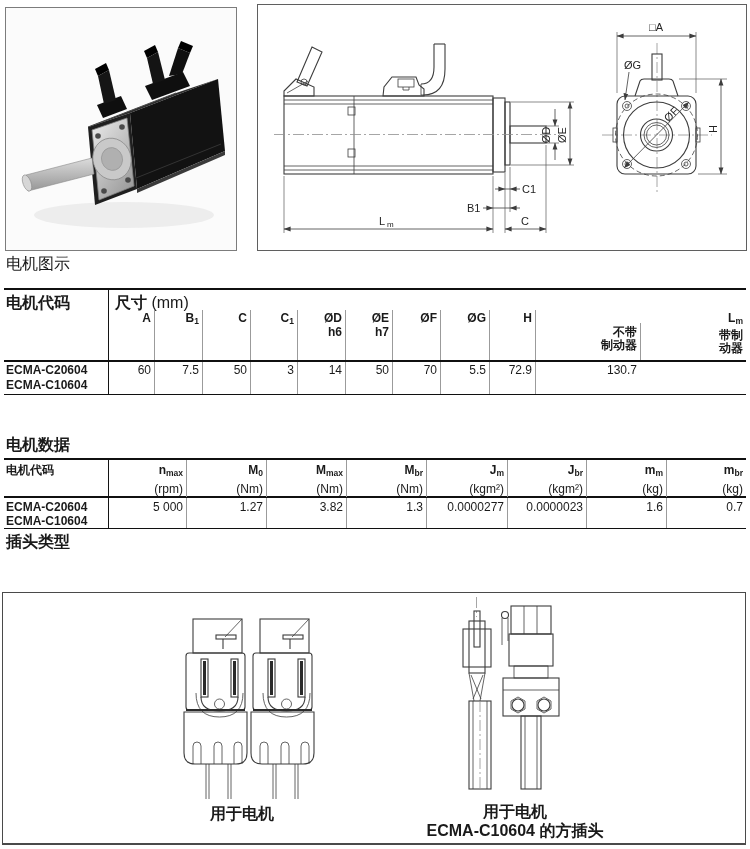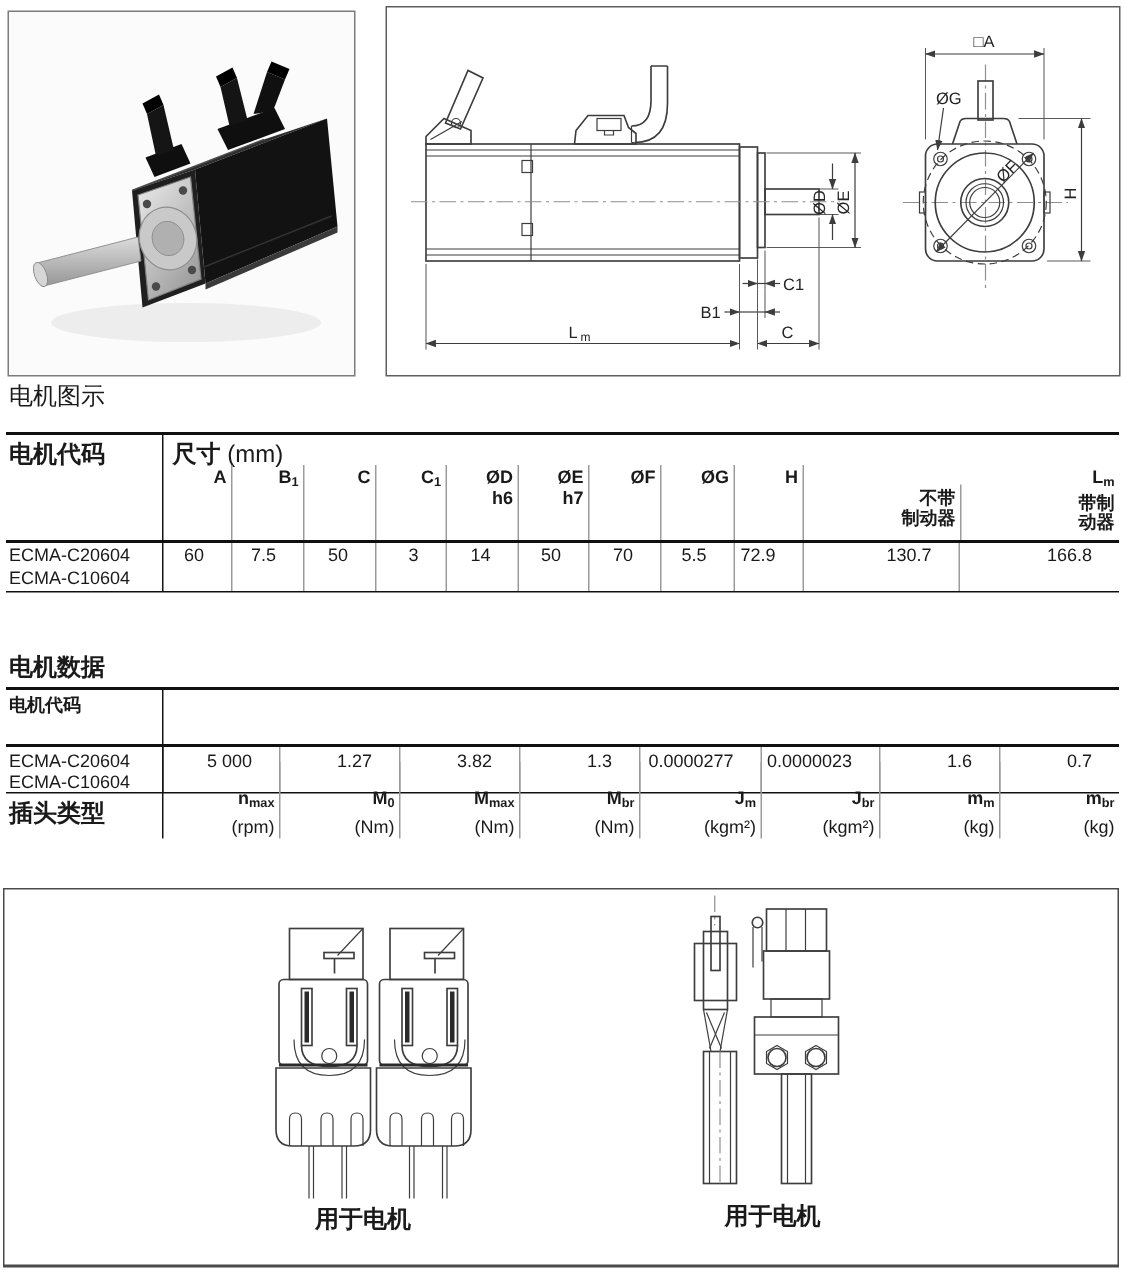--- a/index.html
+++ b/index.html
@@ -30,26 +30,26 @@
   .hgrid,.vgrid{display:grid;}
   .hgrid{border-bottom:2px solid #101010;}
   .vgrid{border-bottom:1px solid #101010;}
   .hcell,.vcell,.codecell{box-sizing:border-box;min-width:0;}
   .hcell{border-right:1px solid #9b9b9b;text-align:right;padding:2px 3px 0 0;font-weight:bold;font-size:12px;line-height:13.5px;}
   .hcell .hl1{min-height:13.5px;}
   .hcell:last-child{border-right:none;}
   .hcell.late{border-right:none;position:relative;}
   .hcell.late::after{content:"";position:absolute;right:-1px;top:13px;bottom:0;width:1px;background:#9b9b9b;}
   .codecell{border-right:1px solid #141414;font-weight:bold;font-size:12px;padding:2px 0 0 2px;text-align:left;}
-  .vcell{border-right:1px solid #9b9b9b;text-align:right;padding:1px 18px 0 0;font-size:12px;line-height:15px;}
+  .vcell{border-right:1px solid #9b9b9b;text-align:right;padding:1px 3px 0 0;font-size:12px;line-height:15px;}
   .vcell:last-child{border-right:none;}
-  .modelcell{border-right:1px solid #141414;box-sizing:border-box;font-size:12px;line-height:15px;padding:1px 0 0 2px;font-weight:normal;}
+  .modelcell{border-right:1px solid #141414;box-sizing:border-box;font-size:12px;line-height:15px;padding:1px 0 0 2px;font-weight:bold;}
   .subs{font-size:8.5px;vertical-align:-2px;font-weight:bold;}
   .unitln{font-weight:normal;}
-  #t2 .hcell{line-height:16px;padding-top:16px;margin-top:48px;}
+  #t2 .hcell{line-height:16px;padding-top:2px;}
   #t2 .vcell{line-height:14px;padding-top:2px;}
   #t2 .modelcell{line-height:14px;padding-top:2px;}
 
   
   .plug-box{position:absolute;left:2px;top:592px;width:744px;height:253px;border:1px solid #4a4a4a;border-bottom-width:2px;background:#fff;box-sizing:border-box;}
   .plug-caption{position:absolute;width:240px;text-align:center;font-size:16px;font-weight:bold;line-height:14px;}
 </style>
 </head>
 <body>
 
@@ -272,21 +272,20 @@
     <div class="vcell">60</div>
         <div class="vcell">7.5</div>
         <div class="vcell">50</div>
         <div class="vcell">3</div>
         <div class="vcell">14</div>
         <div class="vcell">50</div>
         <div class="vcell">70</div>
         <div class="vcell">5.5</div>
         <div class="vcell">72.9</div>
         <div class="vcell">130.7</div>
-        <div class="vcell">166.8</div>
       </div>
   </div>
 
   <div class="sec-label bold" style="top:435px;">电机数据</div>
 
   <div id="t2" class="tbl" style="top:458px;">
     <div id="t2h" class="hgrid" style="height: 36px; grid-template-columns: 105px 78px 80px 80px 80px 81px 79px 80px 79px;">
       <div class="codecell">电机代码</div>
     <div class="hcell">
           <div class="hl1"><span>n</span><span class="subs">max</span></div>
@@ -398,14 +397,15 @@
         <circle cx="541" cy="112" r="6" class="ln"></circle>
         <rect x="518" y="123" width="20" height="73" class="ln"></rect>
         <line x1="522" y1="123" x2="522" y2="196" class="lnthin"></line>
         <line x1="534" y1="123" x2="534" y2="196" class="lnthin"></line>
       </g>
     </svg>
   </div>
 
   <div class="plug-caption" style="left:122px;top:807px;">用于电机</div>
   <div class="plug-caption" style="left:395px;top:805px;">用于电机</div>
+  <div class="plug-caption" style="left:395px;top:824px;">ECMA-C10604 的方插头</div>
 
 </div>
 
 </body></html>

